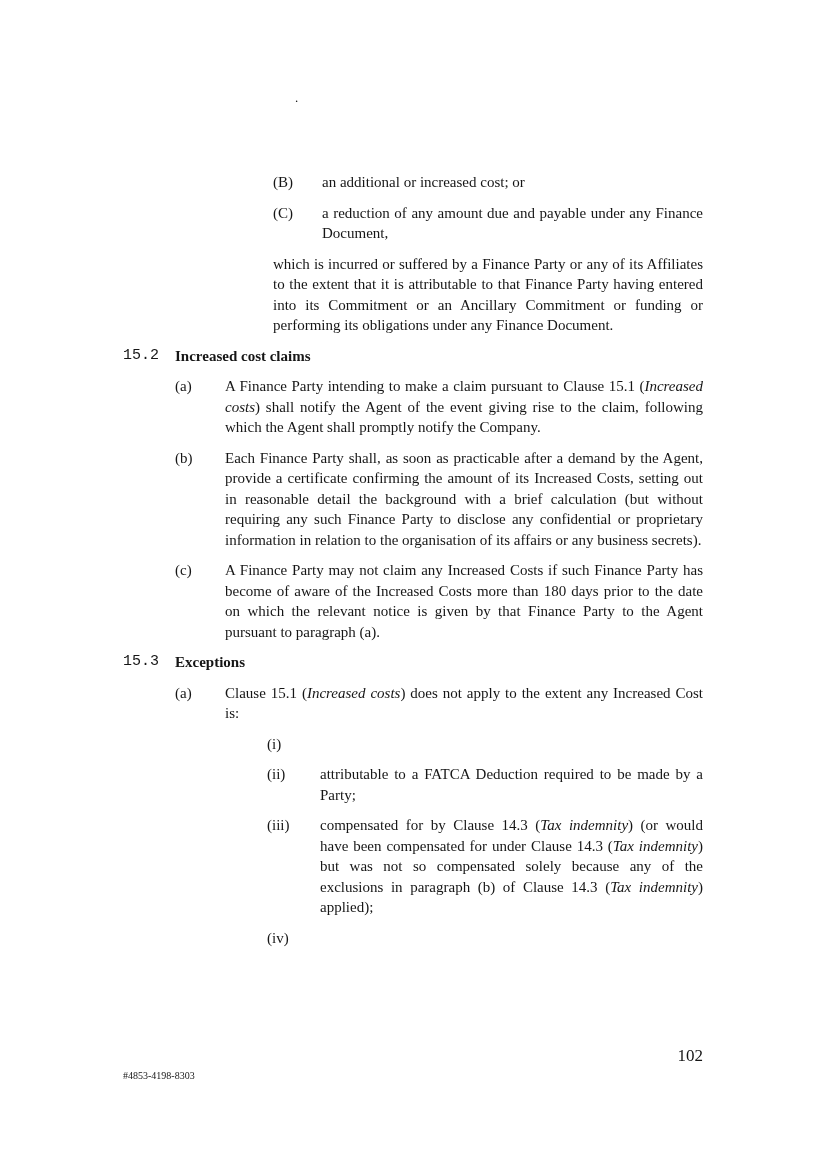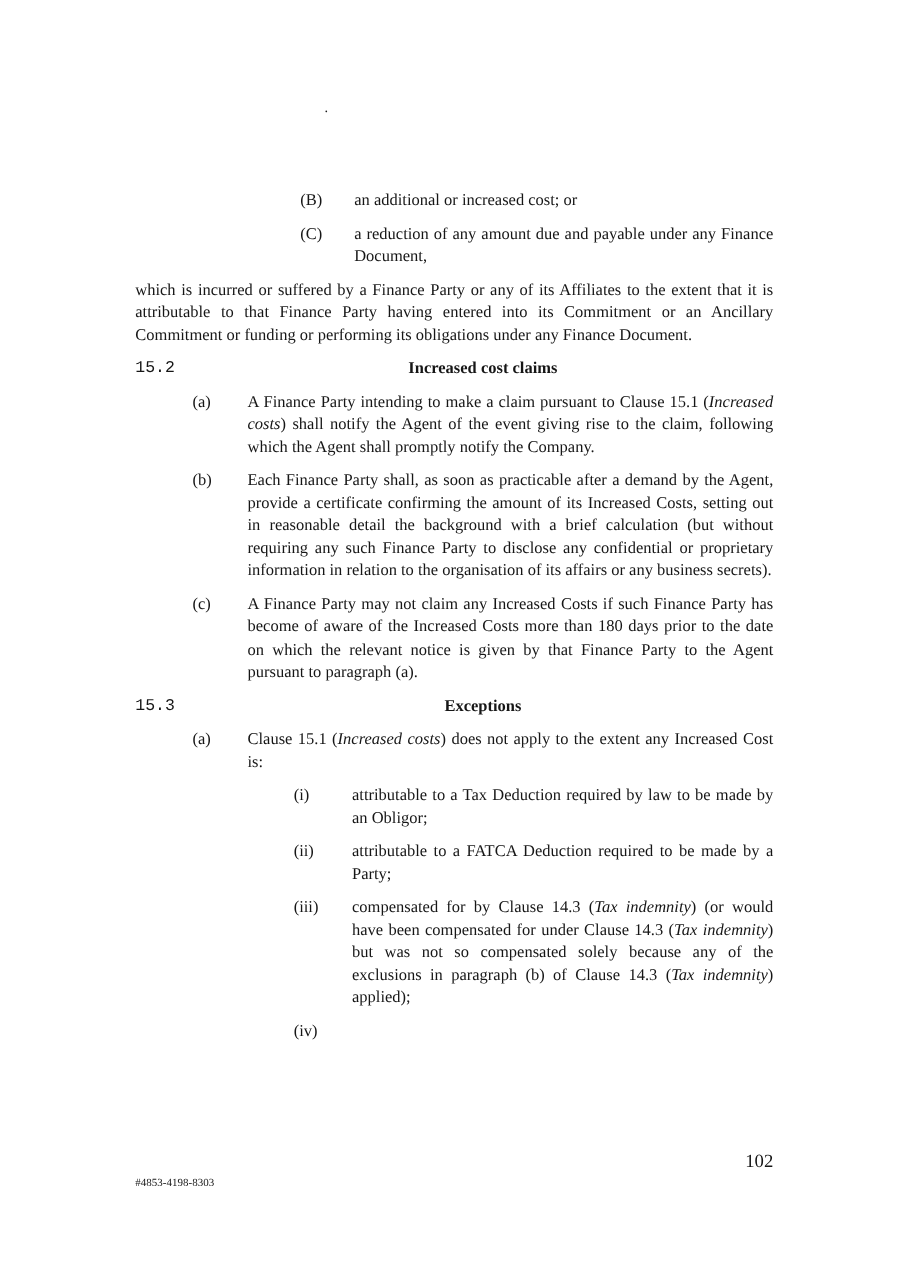--- a/index.html
+++ b/index.html
@@ -33,29 +33,30 @@
   .row {
     display: flex;
     margin-bottom: 10px;
   }
   .row .txt {
     flex: 1 1 auto;
     text-align: justify;
   }
   
   .lvl-sec .lbl { flex: 0 0 52px; font-family: Liberation Mono, monospace; }
-  .lvl-sec .txt { font-weight: bold; text-align: center; }
+  .lvl-sec .txt { font-weight: bold; text-align: left; }
   
   .lvl-a { margin-left: 52px; }
   .lvl-a .lbl { flex: 0 0 50px; }
   
   .lvl-bc { margin-left: 150px; }
   .lvl-bc .lbl { flex: 0 0 49px; }
   
   .hang {
+    margin-left: 150px;
     margin-bottom: 10px;
     text-align: justify;
   }
   
   .lvl-i { margin-left: 144px; }
   .lvl-i .lbl { flex: 0 0 53px; }
   .it { font-style: italic; }
   .page-number {
     position: absolute;
     top: 1046px;
@@ -115,21 +116,20 @@
       <div class="txt">Exceptions</div>
     </div>
 
     <div class="row lvl-a">
       <div class="lbl">(a)</div>
       <div class="txt"><span>Clause 15.1 (</span><span class="it">Increased costs</span><span>) does not apply to the extent any Increased Cost is:</span></div>
     </div>
 
     <div class="row lvl-i">
       <div class="lbl">(i)</div>
-      <div class="txt">attributable to a Tax Deduction required by law to be made by an Obligor;</div>
     </div>
 
     <div class="row lvl-i">
       <div class="lbl">(ii)</div>
       <div class="txt">attributable to a FATCA Deduction required to be made by a Party;</div>
     </div>
 
     <div class="row lvl-i">
       <div class="lbl">(iii)</div>
       <div class="txt"><span>compensated for by Clause 14.3 (</span><span class="it">Tax indemnity</span><span>) (or would have been compensated for under Clause 14.3 (</span><span class="it">Tax indemnity</span><span>) but was not so compensated solely because any of the exclusions in paragraph (b) of Clause 14.3 (</span><span class="it">Tax indemnity</span><span>) applied);</span></div>

